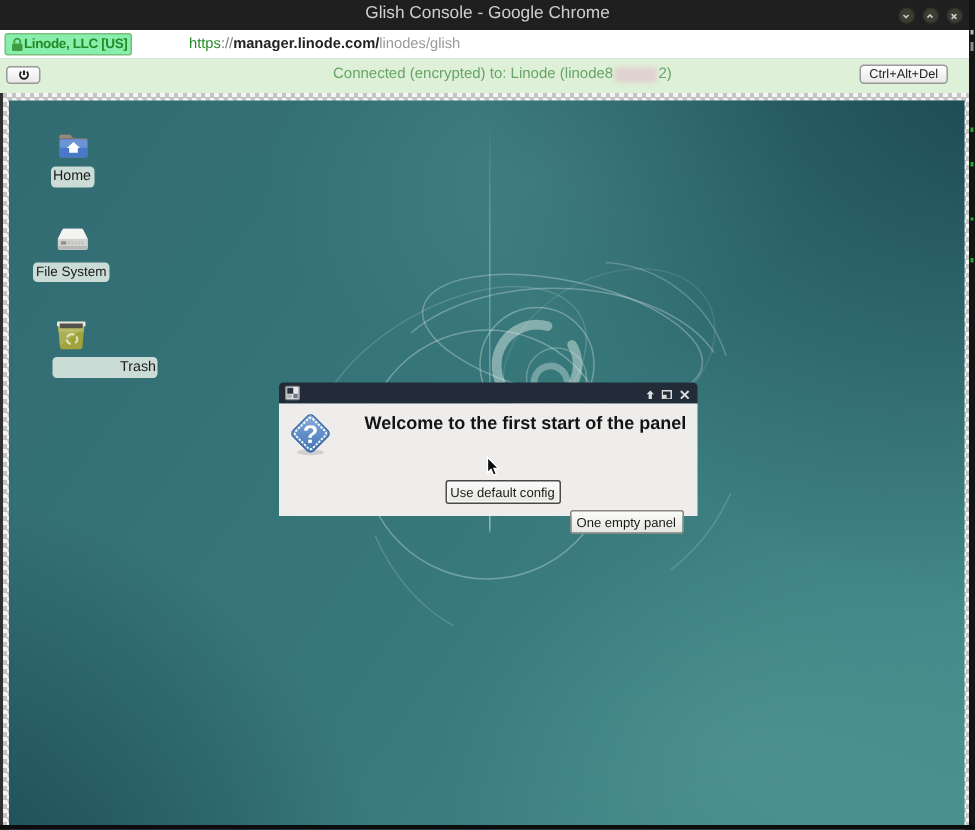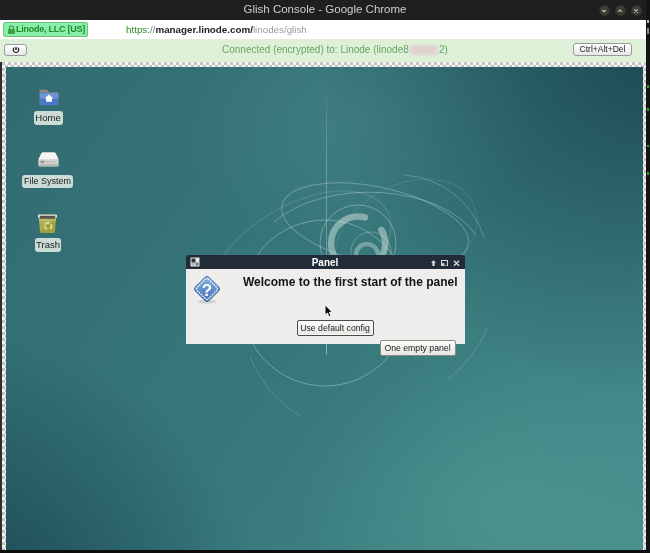--- a/index.html
+++ b/index.html
@@ -146,31 +146,30 @@
       <path d="M1.8 4.5 h17.4 l-0.35 3.8 h-16.7 z" fill="#b2b250"></path>
       <path d="M2.6 18 l16.2 -12 l0.4 -1.5 l-17.4 0 z" fill="rgba(255,255,255,0.12)"></path>
       <path d="M1 2.2 a0.8 0.8 0 0 1 0.8-0.8 h17.4 a0.8 0.8 0 0 1 0.8 0.8 v2.3 h-19 z" fill="#ece8da"></path>
       <path d="M2.7 2.7 h15.6 l-0.3 3.1 h-15 z" fill="#53534c"></path>
       <g stroke="#dde4b8" stroke-width="1.5" fill="none">
         <path d="M7.8 11.8 a3.4 3.4 0 0 1 4.8 -1.6"></path>
         <path d="M13.9 11.2 a3.4 3.4 0 0 1 -0.8 4.6"></path>
         <path d="M10.2 16.2 a3.4 3.4 0 0 1 -2.7 -2.8"></path>
       </g>
     </svg>
-    <div class="abs lbl" style="left:29px;top:171px;width:26px;height:14px;font-size:9.5px;line-height:14.5px;">Trash</div>
+    <div class="abs lbl" style="left:29px;top:171px;width:26px;height:14px;font-size:9.5px;line-height:14.5px;padding-left:44px;">Trash</div>
 
     <div id="dlg" class="abs">
       <div id="dlgtitle" class="abs"></div>
       <svg class="abs" style="left:4px;top:2px;" width="10" height="10" viewBox="0 0 10 10">
             <rect x="0.5" y="0.5" width="9" height="9" rx="1" fill="#e8e8e8" stroke="#888"></rect>
             <rect x="1.5" y="1.5" width="4" height="4" fill="#2c3440"></rect>
             <rect x="5.5" y="5.5" width="3" height="3" fill="#6a7a88"></rect>
             <rect x="1.5" y="6" width="3" height="2.5" fill="#aab4bc"></rect>
           </svg>
-      <div class="abs" style="left:0;top:1.5px;width:279px;text-align:center;font-size:10px;font-weight:bold;color:#fff;">Panel</div>
       <svg class="abs" style="left:244px;top:4.5px;" width="7" height="6.5" viewBox="0 0 7 6.5">
             <path d="M3.5 0.3 L6 2.8 H4.6 V6.2 H2.4 V2.8 H1 Z" fill="#dcdcdc"></path>
           </svg>
       <svg class="abs" style="left:255px;top:4.5px;" width="7" height="6.5" viewBox="0 0 7 6.5">
             <rect x="0.5" y="0.5" width="6" height="5.5" fill="none" stroke="#dcdcdc" stroke-width="1"></rect>
             <rect x="1" y="3.2" width="2.4" height="2.4" fill="#dcdcdc"></rect>
           </svg>
       <svg class="abs" style="left:267px;top:4.5px;" width="7" height="6.5" viewBox="0 0 7 6.5">
             <path d="M0.9 0.7 L6.1 5.8 M6.1 0.7 L0.9 5.8" stroke="#dcdcdc" stroke-width="1.3"></path>
           </svg>

